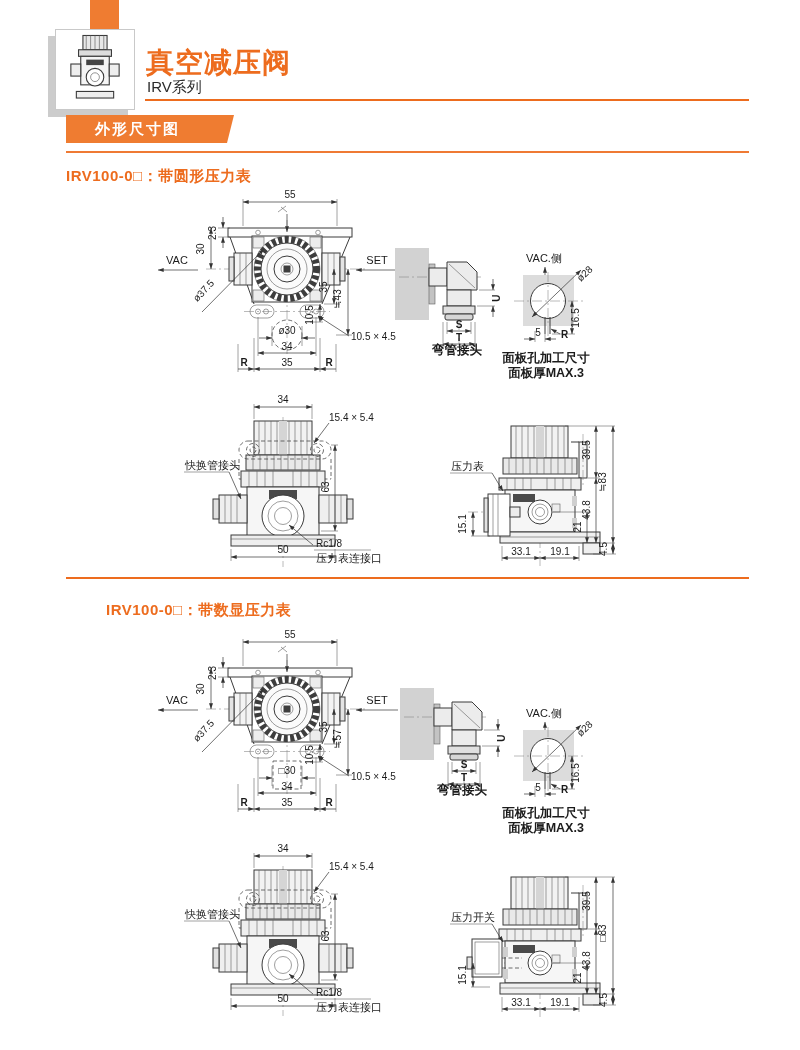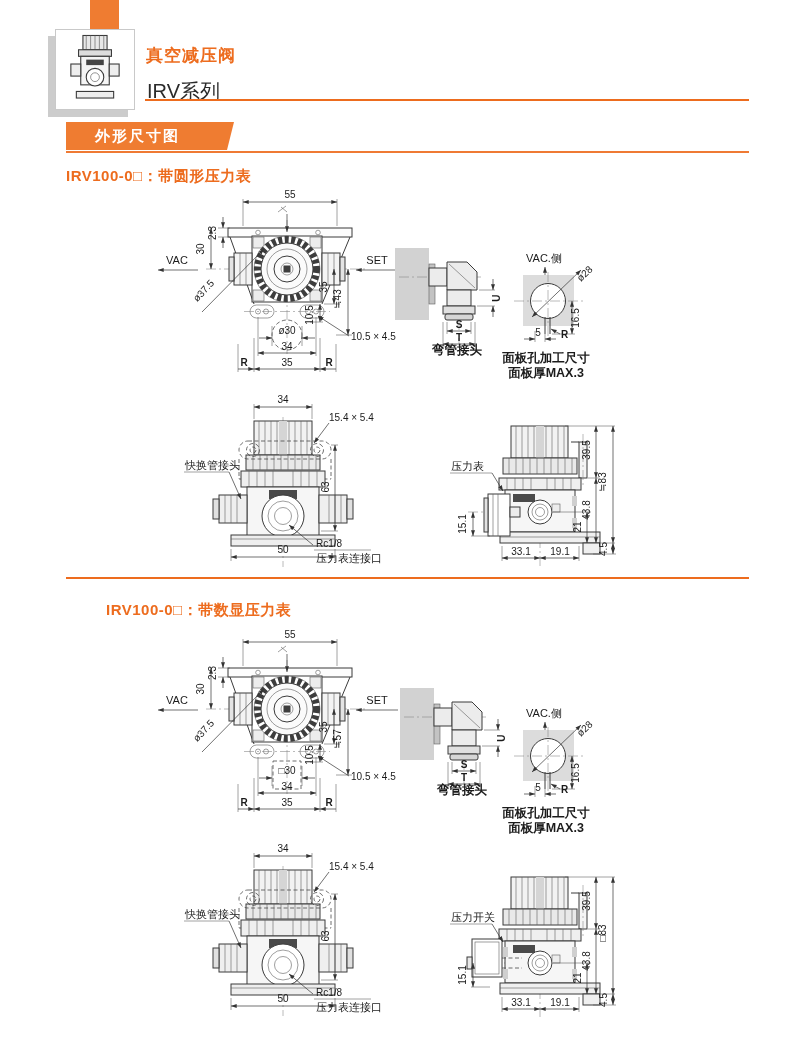--- a/index.html
+++ b/index.html
@@ -2,24 +2,24 @@
 <html style="--accent: #ED6C1E; --banner: #EF7C31;"><head>
 <meta charset="utf-8">
 <style>
 :root{--accent:#ED6C1E;--banner:#EF7C31}
 *{margin:0;padding:0;box-sizing:border-box}
 html,body{background:#fff}
 body{width:800px;height:1050px;position:relative;font-family:"Liberation Sans","DejaVu Sans",sans-serif}
 .page{position:absolute;inset:0;background:#fff;overflow:hidden}
 .corner-tab{position:absolute;left:90px;top:0;width:29px;height:30px;background:var(--banner)}
 .thumb{position:absolute;left:55px;top:29px;width:80px;height:81px;background:#fff;border:1px solid #c9c9c9;box-shadow:-7px 7px 0 0 #cccccc}
-.page-title{position:absolute;left:146px;top:44px;font-size:17px;font-weight:bold;color:var(--accent);letter-spacing:1px}
-.series{position:absolute;left:147px;top:78px;font-size:20px;color:#2b2b2b}
+.page-title{position:absolute;left:146px;top:44px;font-size:28px;font-weight:bold;color:var(--accent);letter-spacing:1px}
+.series{position:absolute;left:147px;top:78px;font-size:15px;color:#2b2b2b}
 .title-rule{position:absolute;left:145px;top:99px;width:604px;height:2px;background:var(--accent)}
-.banner{position:absolute;left:66px;top:122px;width:168px;height:28px;background:var(--banner);clip-path:polygon(0 0,100% 0,calc(100% - 7px) 100%,0 100%)}
+.banner{position:absolute;left:66px;top:115px;width:168px;height:28px;background:var(--banner);clip-path:polygon(0 0,100% 0,calc(100% - 7px) 100%,0 100%)}
 .banner span{display:block;padding:5px 0 0 29px;color:#fff;font-size:15px;font-weight:bold;letter-spacing:2px}
 .banner-rule{position:absolute;left:66px;top:151px;width:683px;height:2px;background:var(--accent);opacity:.9}
 .divider{position:absolute;left:66px;top:577px;width:683px;height:2px;background:var(--accent)}
 .section{position:absolute;left:0;width:800px}
 .s1{top:165px;height:412px}
 .s2{top:585px;height:465px}
 .sec-heading{position:absolute;font-size:15px;font-weight:bold;color:var(--accent);letter-spacing:.5px}
 .s1 .sec-heading{left:66px;top:2px}
 .s2 .sec-heading{left:106px;top:16px}
 .drw{position:absolute}

